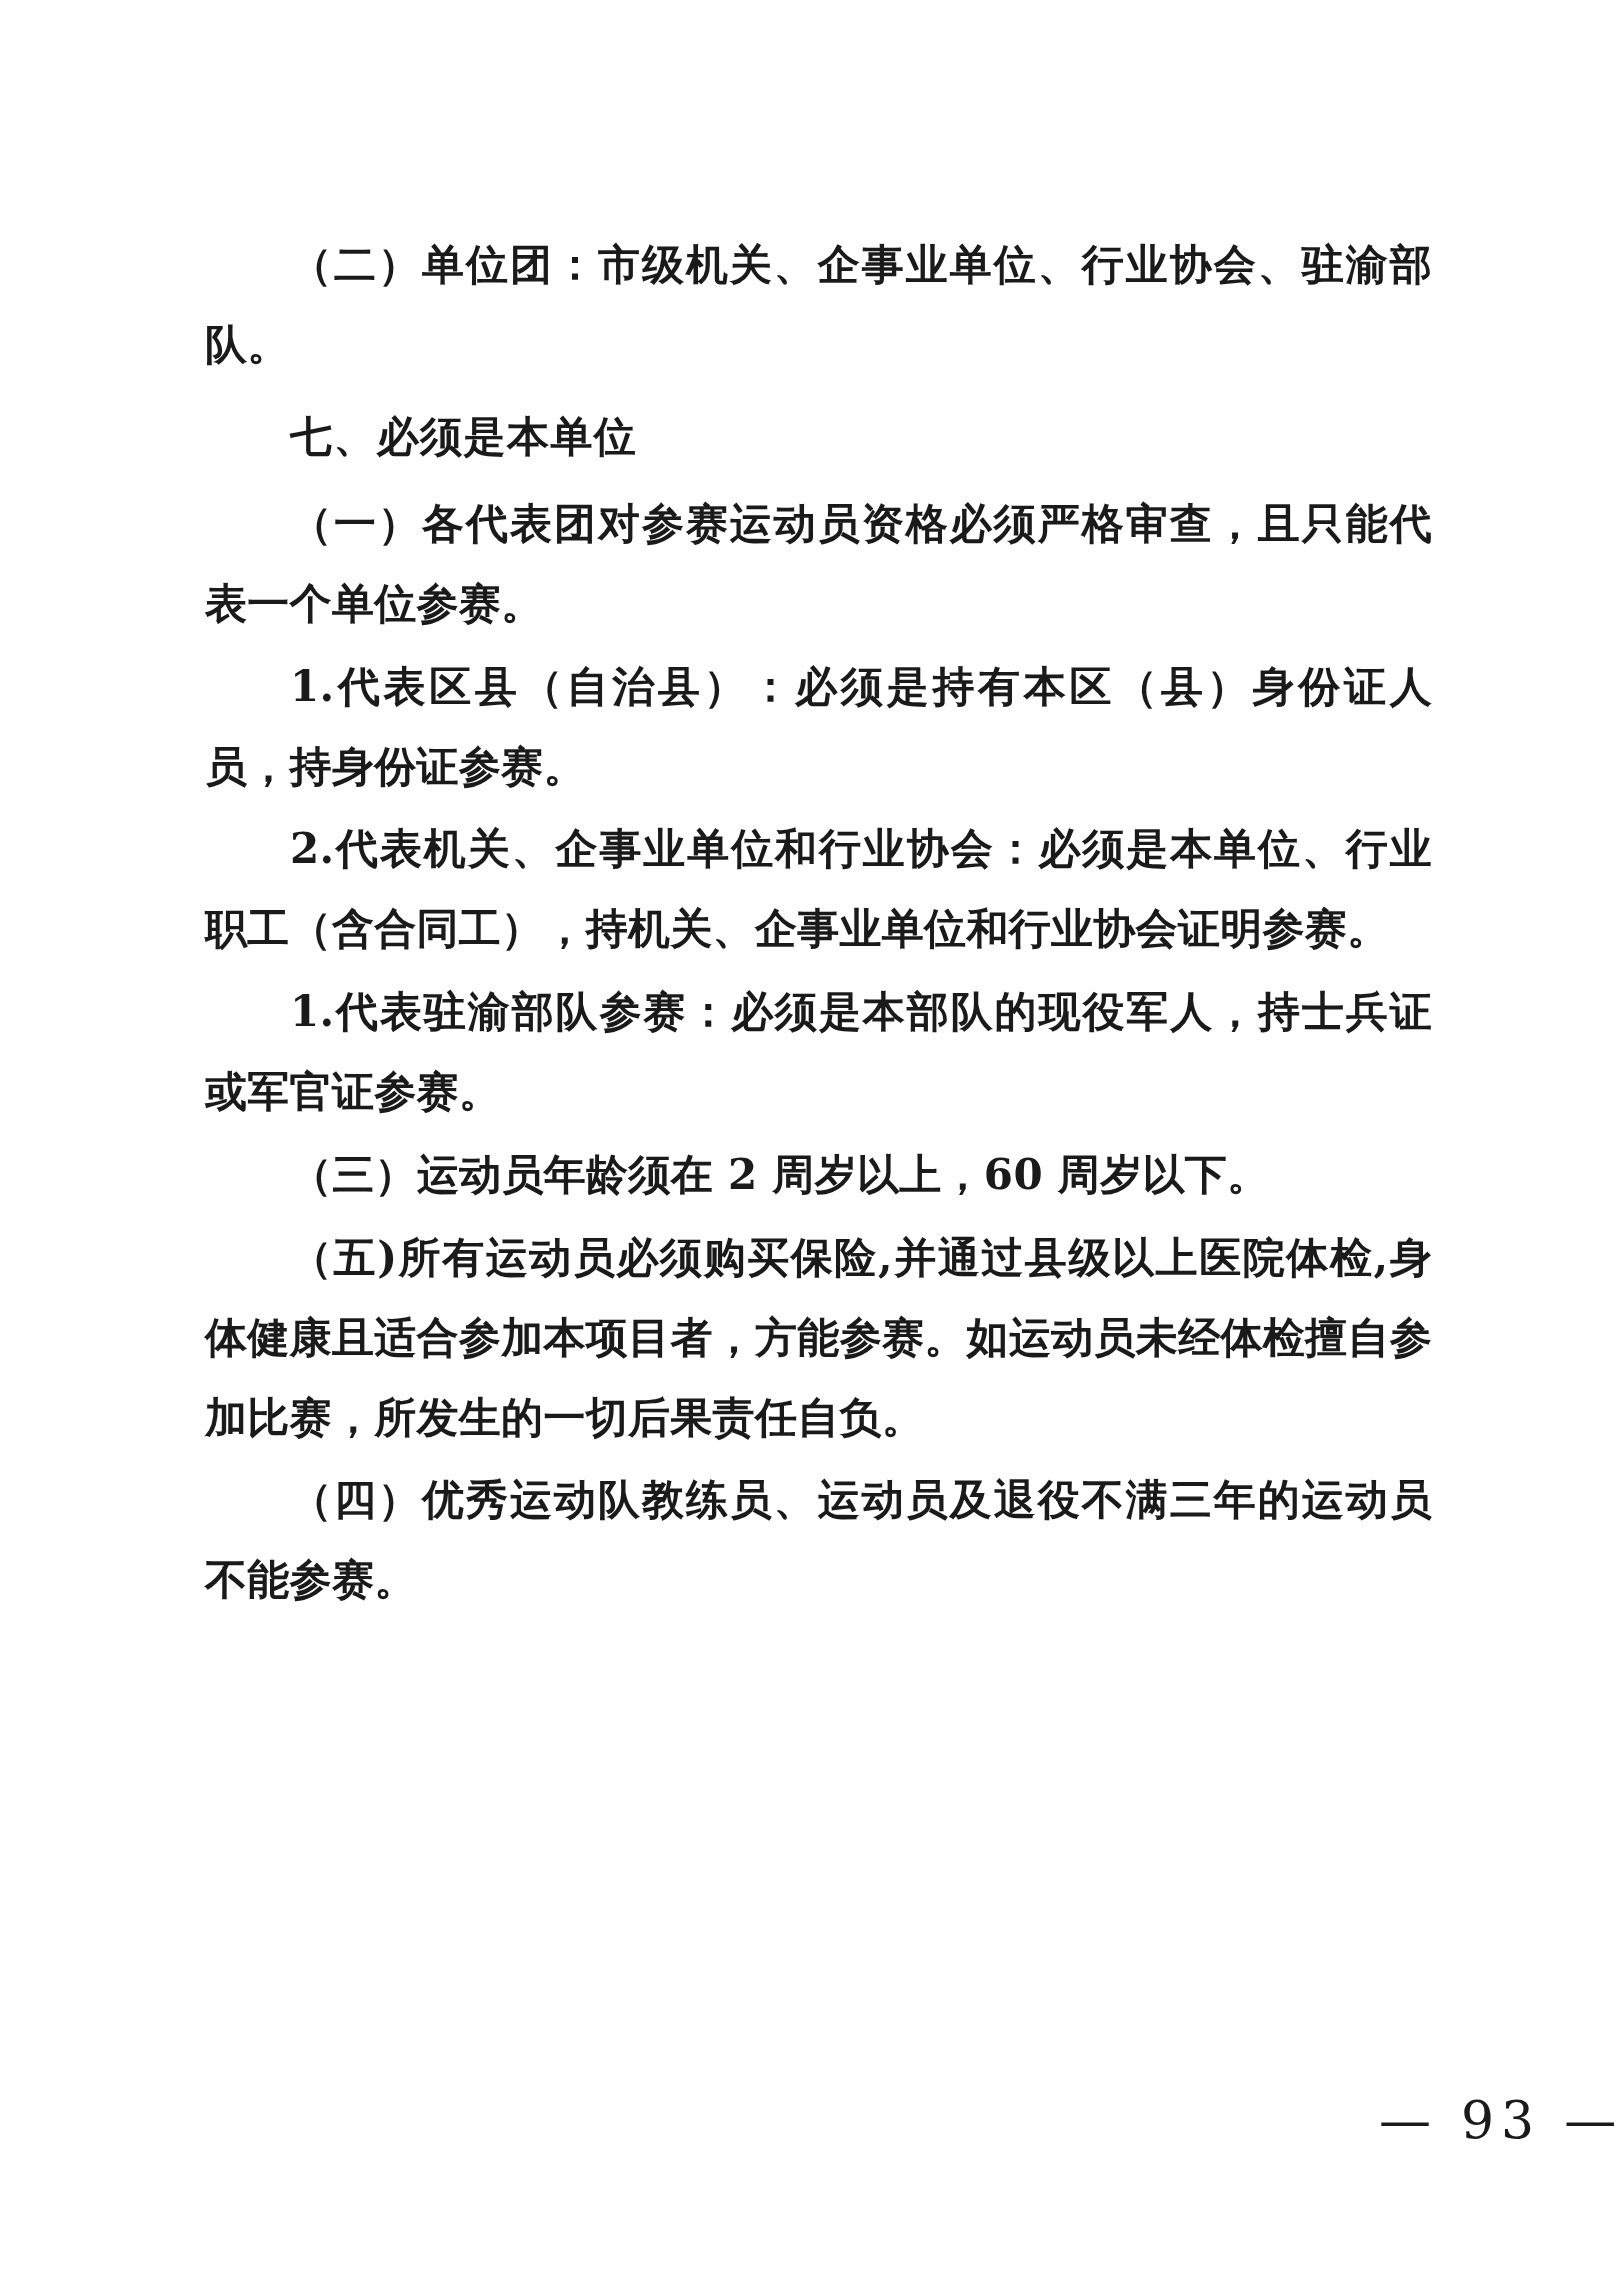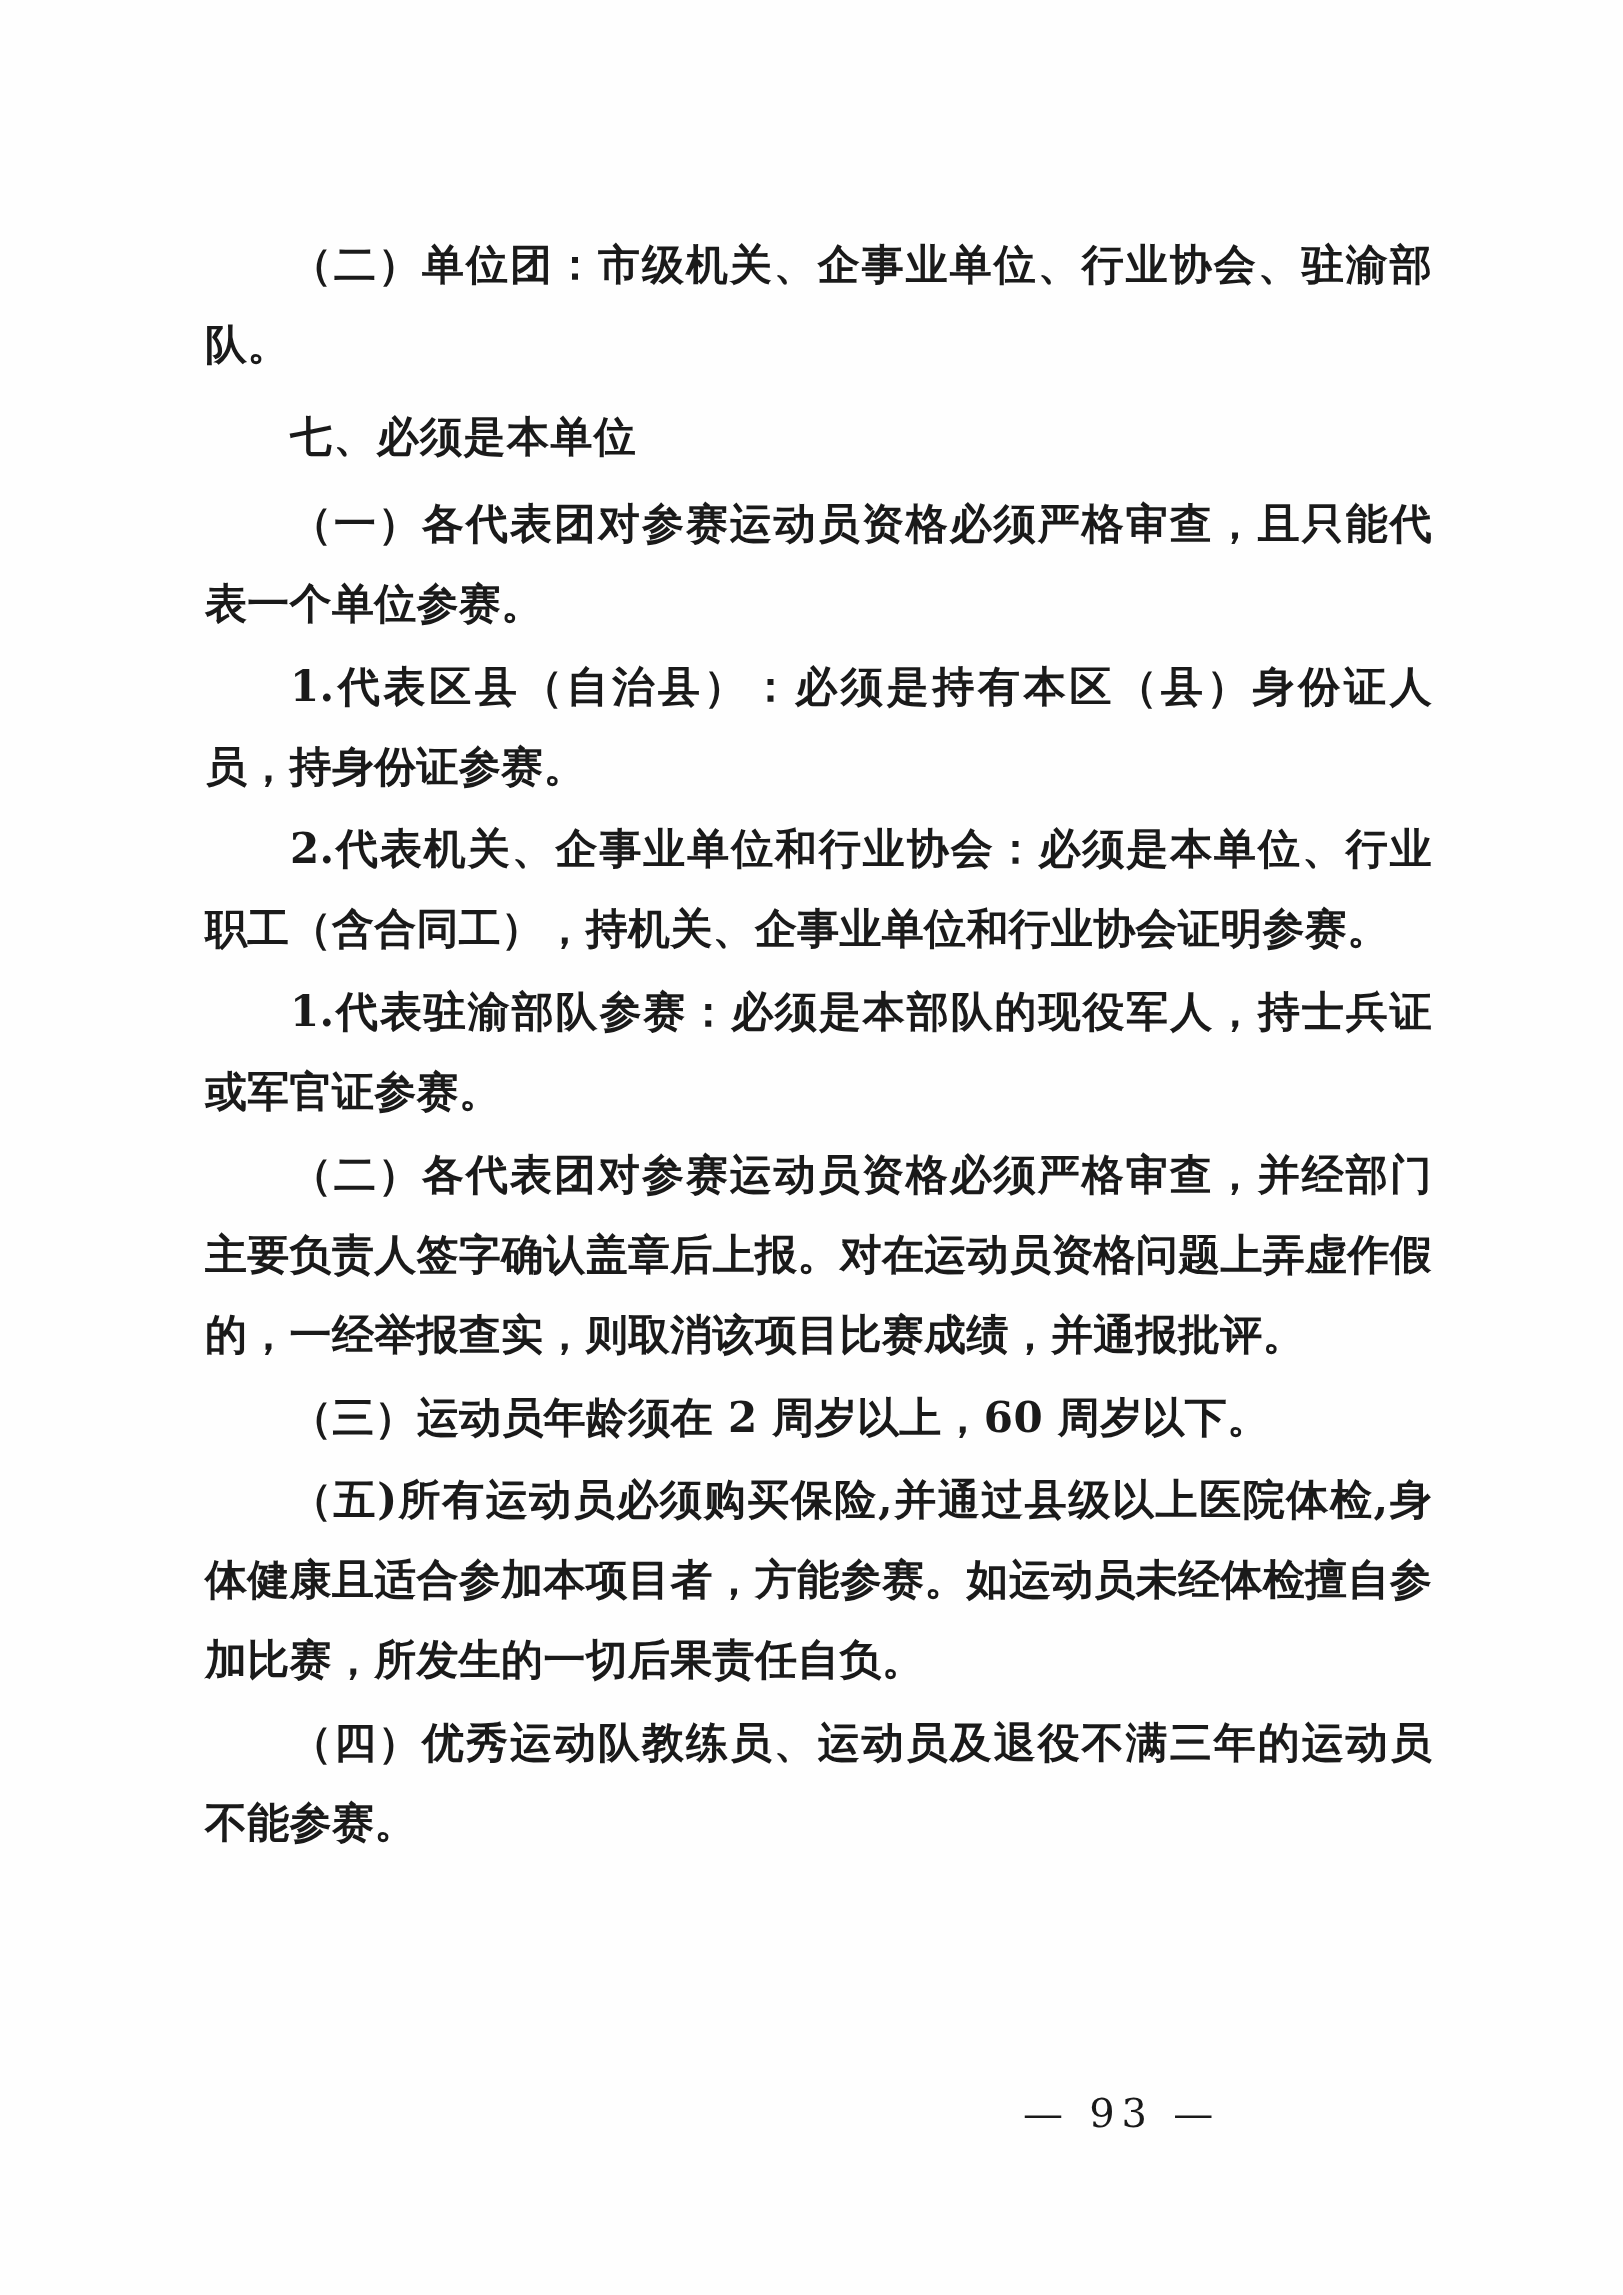--- a/index.html
+++ b/index.html
@@ -47,43 +47,42 @@
     text-indent: 85px;
     margin-top: 12.3px;
     margin-bottom: 6.8px;
     letter-spacing: 1.4px;
   }
   .pagenum {
     position: absolute;
     left: 0;
     top: 2090px;
     width: 1623px;
-    text-align: left;
-    font-size: 40px;
+    text-align: right;
+    font-size: 52px;
     letter-spacing: 6.8px;
     color: #1a1a1a;
     font-family: "DejaVu Serif", "Liberation Serif", serif;
   }
   .pagenum .inner {
     display: inline-block;
     margin-left: 1023px;
   }
 </style>
 </head>
 <body>
 
 <div class="page">
   <div class="content">
     <p class="indent">（二）单位团：市级机关、企事业单位、行业协会、驻渝部队。</p>
     <p class="heading">七、必须是本单位</p>
     <p class="indent">（一）各代表团对参赛运动员资格必须严格审查，且只能代表一个单位参赛。</p>
     <p class="indent">1.代表区县（自治县）：必须是持有本区（县）身份证人员，持身份证参赛。</p>
     <p class="indent">2.代表机关、企事业单位和行业协会：必须是本单位、行业职工（含合同工），持机关、企事业单位和行业协会证明参赛。</p>
     <p class="indent">1.代表驻渝部队参赛：必须是本部队的现役军人，持士兵证或军官证参赛。</p>
-    <p class="indent">（二）各代表团对参赛运动员资格必须严格审查，并经部门主要负责人签字确认盖章后上报。对在运动员资格问题上弄虚作假的，一经举报查实，则取消该项目比赛成绩，并通报批评。</p>
     <p class="indent">（三）运动员年龄须在 2 周岁以上，60 周岁以下。</p>
     <p class="indent">（五)所有运动员必须购买保险,并通过县级以上医院体检,身体健康且适合参加本项目者，方能参赛。如运动员未经体检擅自参加比赛，所发生的一切后果责任自负。</p>
     <p class="indent">（四）优秀运动队教练员、运动员及退役不满三年的运动员不能参赛。</p>
   </div>
   <div class="pagenum">
     <span class="inner">— 93 —</span>
   </div>
 </div>
 
 

